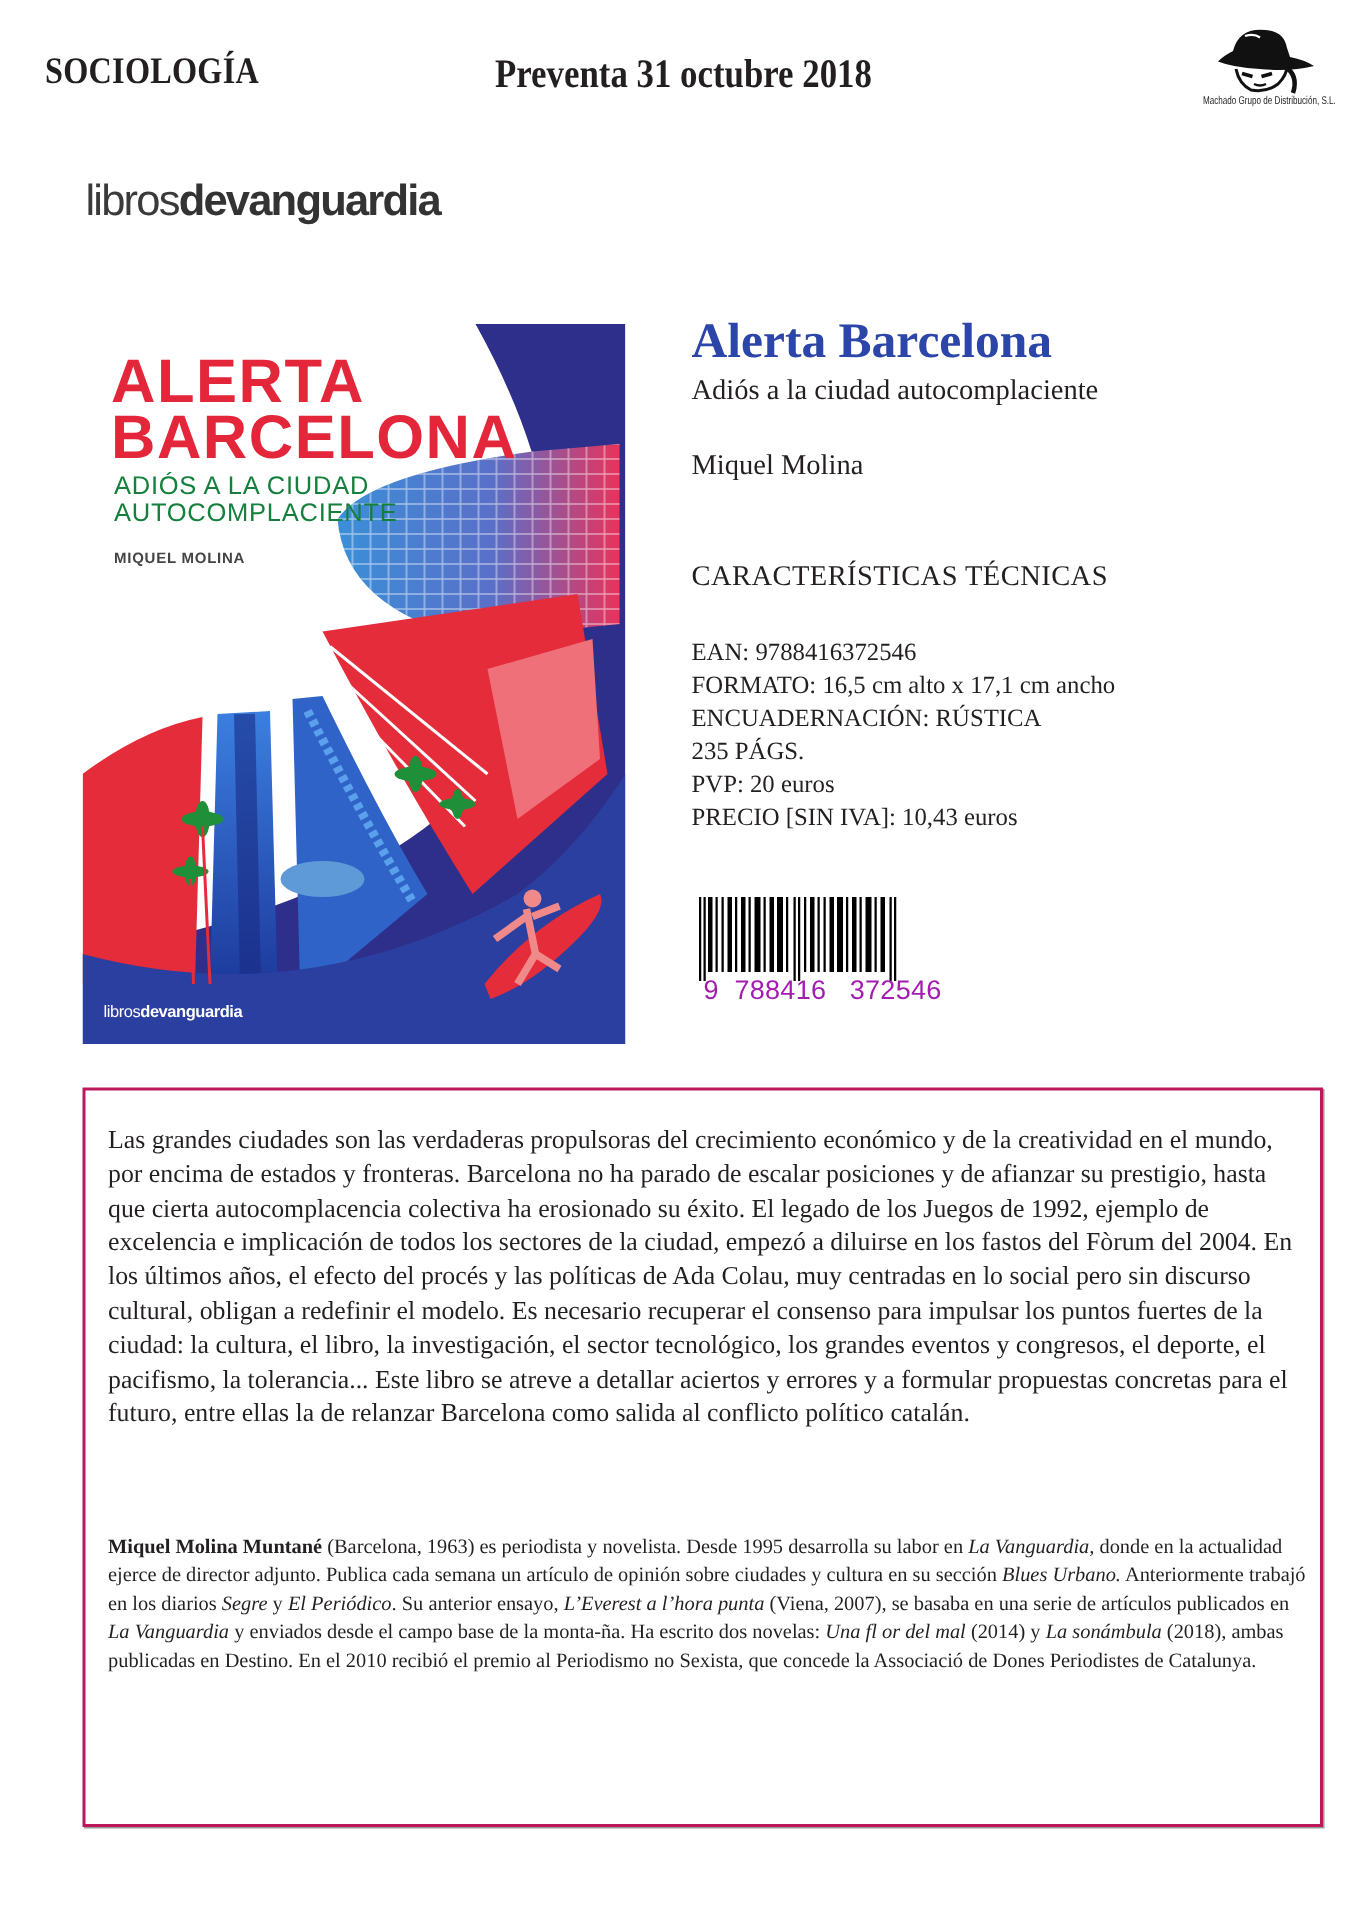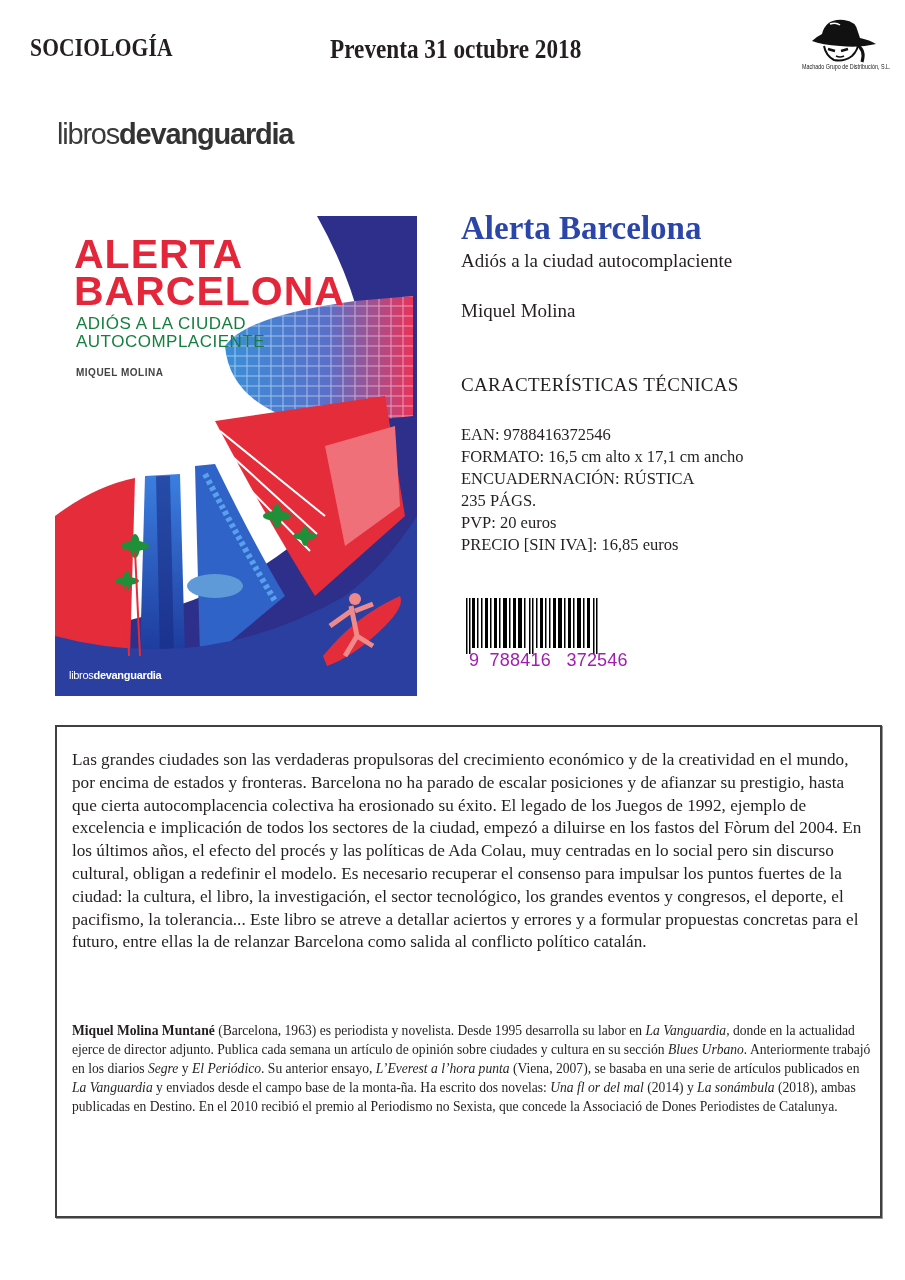--- a/index.html
+++ b/index.html
@@ -37,21 +37,21 @@
   .book-subtitle { position: absolute; left: 461px; top: 250px; font-size: 19px; }
   .book-author { position: absolute; left: 461px; top: 300px; font-size: 19px; }
   .specs-heading { position: absolute; left: 461px; top: 374px; font-size: 19px; letter-spacing: 0.3px; }
   .specs { position: absolute; left: 461px; top: 424px; font-size: 16.5px; line-height: 22px; margin: 0; padding: 0; list-style: none; }
 
   .barcode { position: absolute; left: 466px; top: 598px; width: 132px; height: 56px; }
   .barcode-digits { position: absolute; left: 469px; top: 650px; font-family: "Liberation Sans", sans-serif;
                     font-size: 18px; color: #a21caf; white-space: pre; letter-spacing: 0.2px; }
 
   .desc-box { position: absolute; left: 55px; top: 725px; width: 823px; height: 489px;
-              border: 2px solid #404040; box-shadow: 1px 1px 0 #999; }
+              border: 2px solid #be185d; box-shadow: 1px 1px 0 #999; }
   .synopsis { position: absolute; left: 15px; top: 22px; width: 800px; margin: 0;
               font-size: 17.2px; line-height: 22.8px; }
   .bio { position: absolute; left: 15px; top: 294px; width: 800px; margin: 0;
          font-size: 13.6px; line-height: 19px; }
   .bio b { font-weight: bold; }
   .bio i { font-style: italic; }
 </style>
 </head>
 <body>
 
@@ -145,21 +145,21 @@
 <div class="book-subtitle">Adiós a la ciudad autocomplaciente</div>
 <div class="book-author">Miquel Molina</div>
 
 <div class="specs-heading">CARACTERÍSTICAS TÉCNICAS</div>
 <ul class="specs">
   <li>EAN: 9788416372546</li>
   <li>FORMATO: 16,5 cm alto x 17,1 cm ancho</li>
   <li>ENCUADERNACIÓN: RÚSTICA</li>
   <li>235 PÁGS.</li>
   <li>PVP: 20 euros</li>
-  <li>PRECIO [SIN IVA]: 16,85 euros</li>
+  <li>PRECIO [SIN IVA]: 10,43 euros</li>
 </ul>
 
 <svg class="barcode" viewBox="0 0 132 56" preserveAspectRatio="none">
   <g fill="#000">
     <rect x="0" y="0" width="1.5" height="56"></rect>
       <rect x="3" y="0" width="1.5" height="56"></rect>
     <rect x="6" y="0" width="3" height="50"></rect>
       <rect x="11" y="0" width="1.5" height="50"></rect>
     <rect x="15" y="0" width="1.5" height="50"></rect>
       <rect x="19" y="0" width="3" height="50"></rect>

